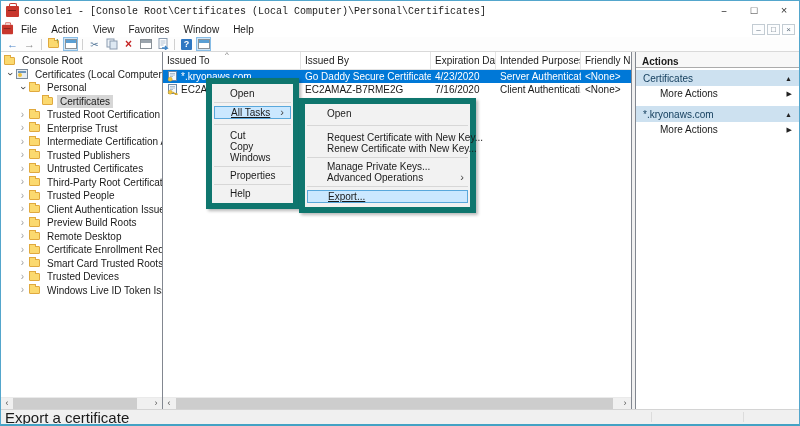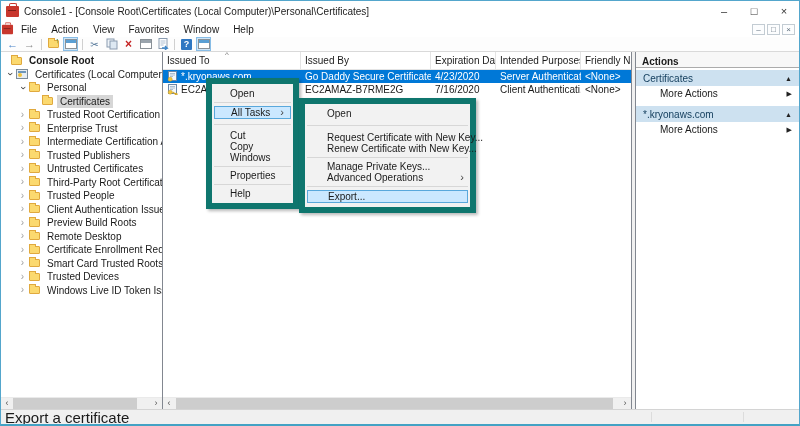--- a/index.html
+++ b/index.html
@@ -3,21 +3,21 @@
 <meta charset="utf-8">
 <style>
   * { margin:0; padding:0; box-sizing:border-box; }
   html,body { background:#cfd8dc; font-family:"Liberation Sans", sans-serif; }
   .window {
     position:relative; width:800px; height:426px; background:#fff;
     border:1px solid #53a6cc; border-bottom:2px solid #43a2c4; overflow:hidden;
     font-family:"Liberation Sans", sans-serif; color:#1a1a1a;
   }
   
-  .titlebar { height:20px; display:flex; align-items:center; padding-left:5px; background:#fff; }
+  .titlebar { height:20px; display:flex; align-items:center; padding-left:5px; background:#fff;font-family:Liberation Mono, monospace; }
   .mmc-icon { width:13px; height:11px; position:relative; background:#c8372d; border-radius:1px; flex:0 0 auto; }
   .mmc-icon::before { content:""; position:absolute; left:3px; top:-3px; width:6px; height:3px;
     border:1px solid #c8372d; border-bottom:none; border-radius:2px 2px 0 0; }
   .mmc-icon::after { content:""; position:absolute; left:2px; top:4px; width:8px; height:1px; background:#7e1f18; }
   .title-text { font-size:10px; margin-left:5px; color:#1c1c1c; white-space:nowrap; }
   .win-controls { margin-left:auto; display:flex; height:100%; }
   .wc { width:30px; height:100%; display:flex; align-items:center; justify-content:center;
     font-size:11px; color:#333; }
   
   .menubar { height:16px; display:flex; align-items:center; padding-left:0; background:#fff; position:relative; }
@@ -48,21 +48,21 @@
   
   .main { position:absolute; top:51px; left:0; right:0; bottom:15px; display:flex; background:#f0f0f0; }
   .pane { background:#fff; position:relative; overflow:hidden; }
   .tree-pane  { width:162px; border-right:1px solid #828790; }
   .list-pane  { flex:1; border-right:1px solid #828790; }
   .gap        { width:3px; background:#f0f0f0; }
   .actions-pane { width:164px; border-left:1px solid #828790; }
   
   .tree { padding-top:2px; }
   .titem { height:13.5px; display:flex; align-items:center; font-size:10px; white-space:nowrap; }
-  .lvl0 { padding-left:10px;font-weight:bold; } .lvl1 { padding-left:2px; } .lvl2 { padding-left:15px; } .lvl3 { padding-left:28px; }
+  .lvl0 { padding-left:3px; } .lvl1 { padding-left:2px; } .lvl2 { padding-left:15px; } .lvl3 { padding-left:28px; }
   .chev { width:13px; font-size:10px; line-height:10px; color:#9f9f9f; display:inline-block; text-align:center; flex:0 0 auto; }
   .chev.e { color:#3c3c3c; transform:rotate(90deg); }
   .chev.none { visibility:hidden; }
   .ticon { margin-right:4px; flex:0 0 auto; }
   .folder { width:11px; height:8px; background:#fbd96f; border:1px solid #e0a93e; border-radius:1px; position:relative; display:inline-block; }
   .folder::before { content:""; position:absolute; top:-3px; left:-1px; width:5px; height:2px;
     background:#fbd96f; border:1px solid #e0a93e; border-bottom:none; }
   .store { width:12px; height:10px; display:inline-block; background:#e7edf2; border:1px solid #7c8b99; position:relative; }
   .store::before { content:""; position:absolute; left:1px; top:1px; right:1px; height:2px; background:#6d96ba; }
   .store::after { content:""; position:absolute; left:1px; bottom:1px; width:4px; height:4px; background:#f0c23c; border-radius:50%; }
@@ -99,21 +99,21 @@
   
   .menu { position:absolute; background:#f2f2f2; border:6px solid #0f766e;
     box-shadow:2px 2px 3px rgba(0,0,0,.28); padding:4px 0; font-size:10px; z-index:20; }
   .ctx-menu { left:205px; top:77px; width:93px; }
   .sub-menu { left:298px; top:97px; width:177px; z-index:21; }
   .m-item { height:11px; line-height:11px; padding-left:18px; position:relative; color:#1a1a1a; white-space:nowrap; }
   .sub-menu .m-item { height:11px; padding-left:22px; }
   .m-sep { border-top:1px solid #d7d7d7; margin:3px 2px; }
   .m-sep.tall { margin:5px 2px; }
   .m-item.hl { background:#cbe8ff; border:1px solid #59a8dc; margin:0 2px;
-    padding-left:16px; height:13px; line-height:11px; }
+    padding-left:16px; height:13px; line-height:11px;text-decoration:underline; }
   .sub-menu .m-item.hl { padding-left:20px; }
   .m-arrow { position:absolute; right:6px; top:0; font-size:11px; line-height:11px; color:#444; }
 </style>
 </head>
 <body>
 
 <div class="window">
 
   <div class="titlebar">
     <span class="mmc-icon"></span>

